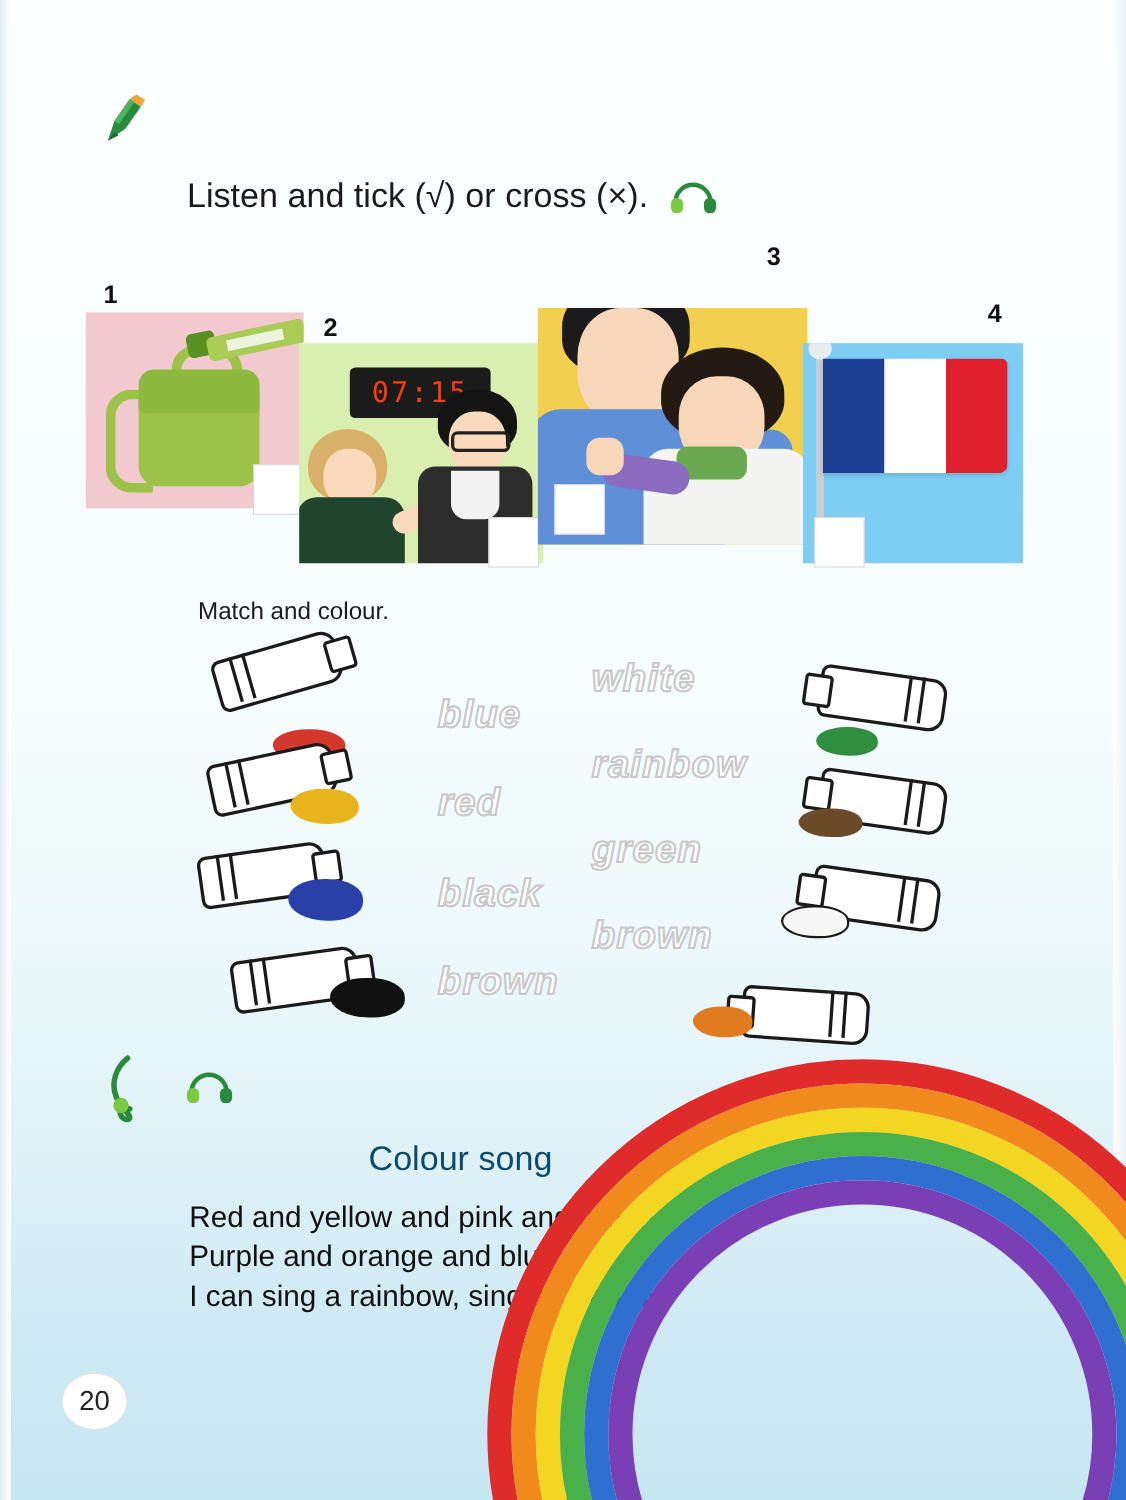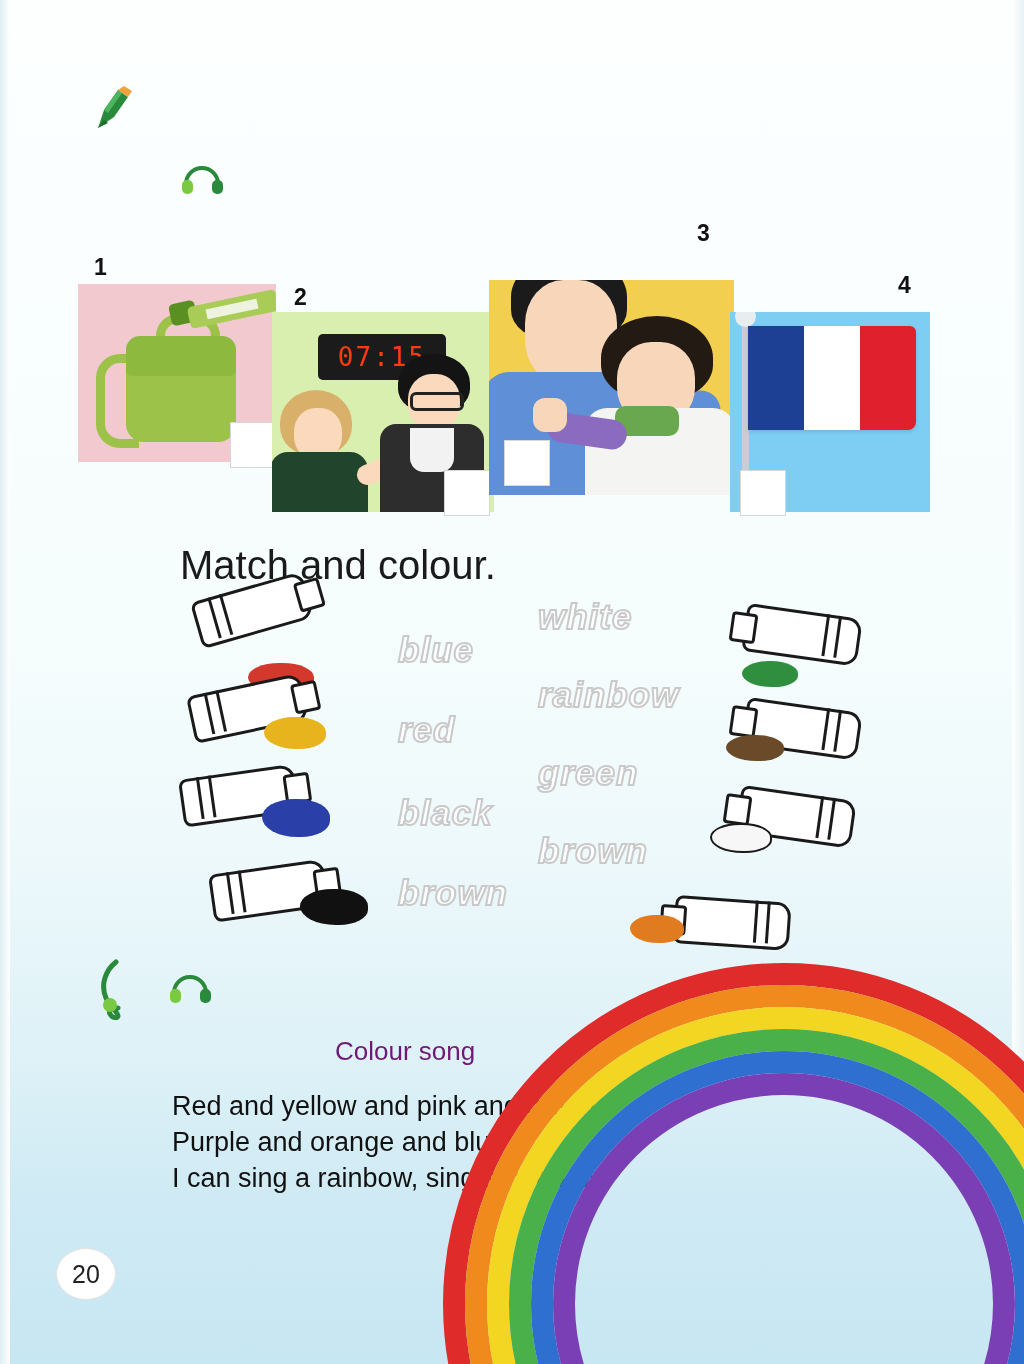--- a/index.html
+++ b/index.html
@@ -19,21 +19,21 @@
   
   .lets-check-head{position:absolute;left:88px;top:84px;display:flex;align-items:center;gap:14px;}
   .lets-sing-head{position:absolute;left:88px;top:958px;display:flex;align-items:center;gap:14px;}
   .head-title{font-size:41px;font-weight:bold;color:#111;letter-spacing:-0.5px;}
   .pencil-icon{width:54px;height:54px;position:relative;}
   .note-icon{width:54px;height:60px;position:relative;}
 
   .instr{position:absolute;left:170px;top:160px;font-size:31px;color:#1a1a1a;}
   .instr .hp{display:inline-block;vertical-align:-6px;margin-left:10px;}
 
-  .subinstr{position:absolute;left:180px;top:543px;font-size:40px;color:#1a1a1a;}
+  .subinstr{position:absolute;left:180px;top:543px;font-size:22px;color:#1a1a1a;}
 
   
   .strip{position:absolute;left:0;top:232px;width:1024px;height:295px;}
   .num{position:absolute;font-size:23px;font-weight:bold;color:#111;}
 
   .pic{position:absolute;overflow:hidden;}
   .pic1{left:78px;top:52px;width:198px;height:178px;background:#f2c9ce;}
   .pic2{left:272px;top:80px;width:222px;height:200px;background:#d9efb0;}
   .pic3{left:489px;top:48px;width:245px;height:215px;background:#f2cf4e;}
   .pic4{left:730px;top:80px;width:200px;height:200px;background:#7ecef4;}
@@ -90,21 +90,21 @@
   .match-area{position:absolute;left:0;top:585px;width:1024px;height:370px;}
   .word{position:absolute;font-family:"Liberation Sans", sans-serif;font-style:italic;font-weight:bold;font-size:35px;color:#fff;
         -webkit-text-stroke:2px #c9c9c9;letter-spacing:1px;}
   .tube{position:absolute;}
   .tube .body{position:absolute;left:0;top:0;width:110px;height:42px;border:3px solid #1a1a1a;background:#fff;border-radius:8px 14px 14px 8px;}
   .tube .ridge{position:absolute;top:0;width:3px;height:42px;background:#1a1a1a;}
   .tube .neck{position:absolute;width:20px;height:24px;border:3px solid #1a1a1a;background:#fff;border-radius:4px;}
   .blob{position:absolute;border-radius:50% 50% 45% 55%;}
 
   
-  .song-title{position:absolute;left:335px;top:1036px;font-size:26px;color:#701a75;}
+  .song-title{position:absolute;left:335px;top:1036px;font-size:31px;color:#0c4a6e;}
   .lyrics{position:absolute;left:172px;top:1088px;font-size:27px;color:#111;line-height:36px;}
 
   .page-num{position:absolute;left:56px;top:1248px;width:58px;height:50px;border-radius:50%;background:#fff;border:1px solid #e3e3e3;
             display:flex;align-items:center;justify-content:center;font-size:25px;color:#222;}
 
   
   .rainbow{position:absolute;right:-170px;bottom:-330px;width:720px;height:720px;border-radius:50%;
            border:0 solid transparent;}
 </style>
 </head>
@@ -119,20 +119,21 @@
     <svg width="54" height="54" viewBox="0 0 54 54">
       <path d="M10 44 L16 26 L30 6 L40 13 L26 33 Z" fill="#2a8a3c"></path>
       <path d="M30 6 L40 13 L44 7 L36 2 Z" fill="#f0a33c"></path>
       <path d="M10 44 L16 36 L20 39 Z" fill="#1d6b2c"></path>
       <path d="M16 26 L30 6 L34 9 L20 29 Z" fill="#4fb45f"></path>
     </svg>
   </span>
 </div>
 
 <div class="instr">
+  <span>Listen and tick (√) or cross (×).</span>
   <span class="hp">
     <svg width="46" height="34" viewBox="0 0 46 34">
       <path d="M6 24 A16 16 0 0 1 38 24" stroke="#2a8a3c" stroke-width="4" fill="none"></path>
       <rect x="2" y="20" width="11" height="14" rx="5" fill="#7ac943"></rect>
       <rect x="32" y="20" width="11" height="14" rx="5" fill="#2a8a3c"></rect>
     </svg>
   </span>
 </div>
 
 <div class="strip">

